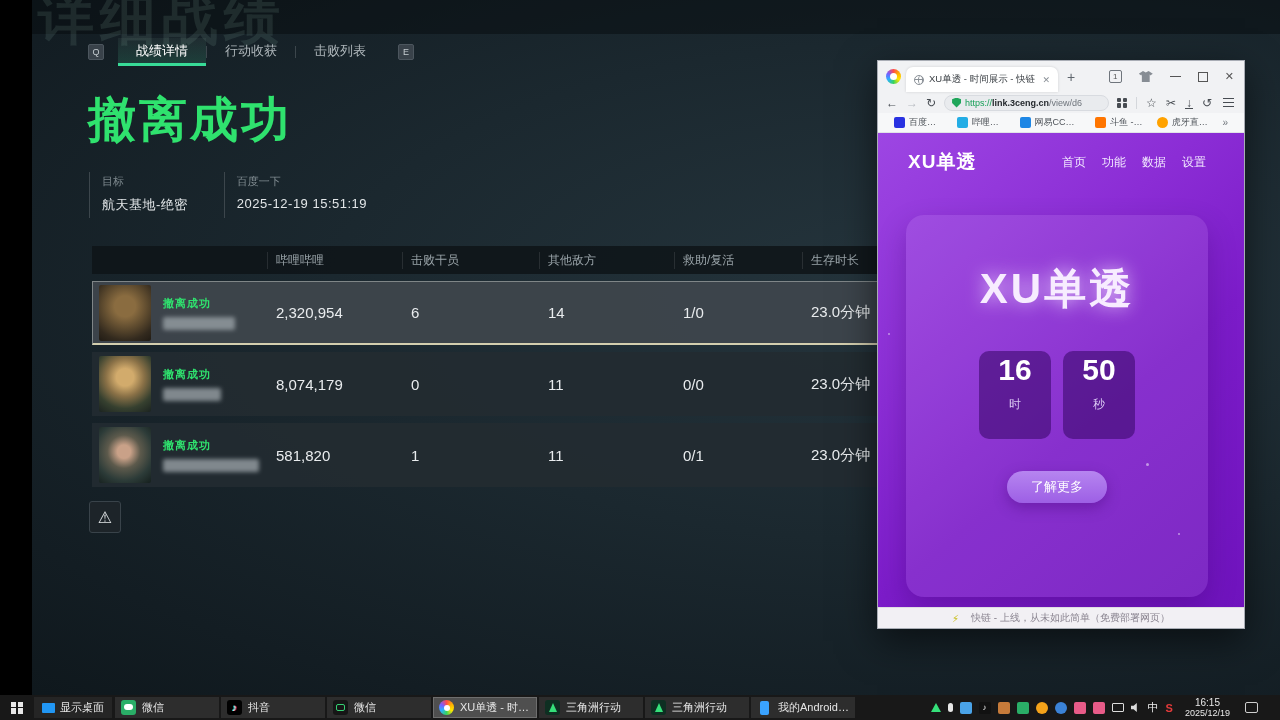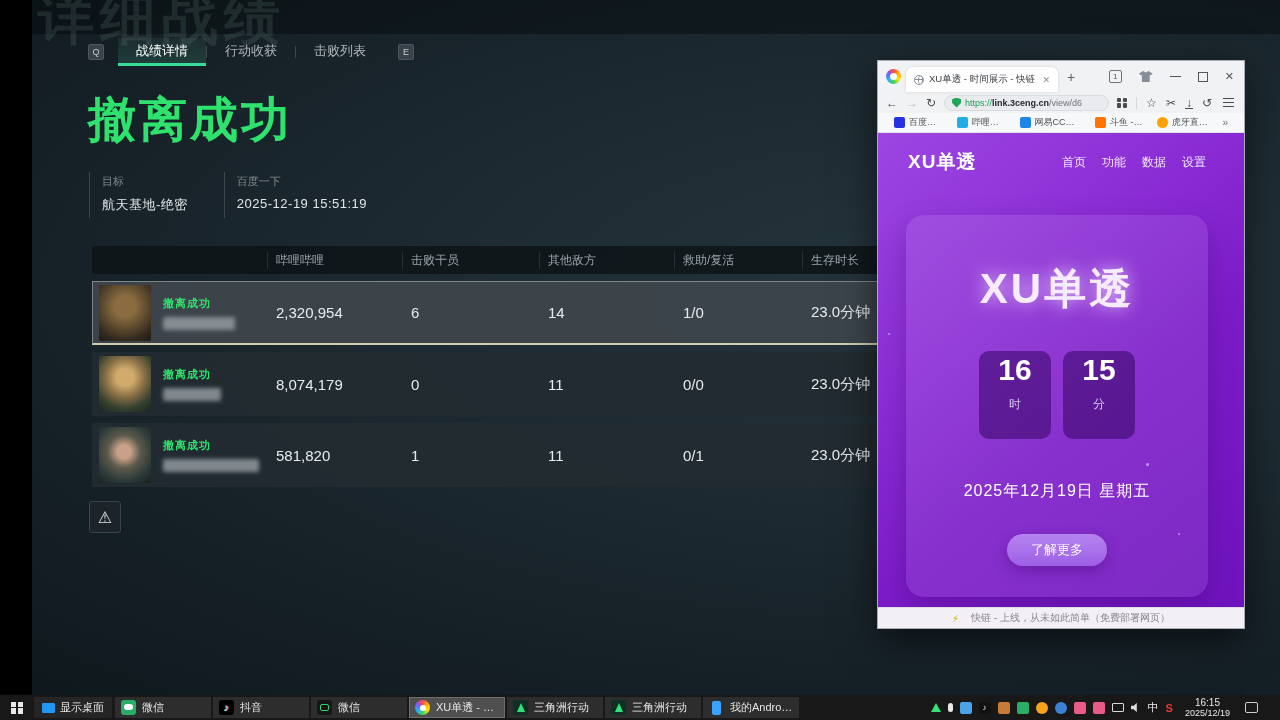--- a/index.html
+++ b/index.html
@@ -138,21 +138,21 @@
 
   
   .taskbar { position:absolute; left:0; right:0; bottom:0; height:25px; background:#181818;
     display:flex; align-items:stretch; }
   .start { width:34px; display:flex; align-items:center; justify-content:center; }
   .win-ic { width:12px; height:12px; display:grid; grid-template-columns:1fr 1fr; gap:1.5px; }
   .win-ic i { background:#e8e8e8; }
   .sdesk { display:flex; align-items:center; gap:5px; padding:0 8px; background:#252525; margin:2px 2px 2px 0; }
   .sdesk-ic { width:13px; height:10px; background:#2196f3; border-radius:1px; }
   .sdesk span { font-size:11px; color:#e6e6e6; white-space:nowrap; }
-  .tbtn { width:96px; display:flex; align-items:center; gap:6px; padding:0 6px; background:#2d2d2d;
+  .tbtn { width:104px; display:flex; align-items:center; gap:6px; padding:0 6px; background:#2d2d2d;
     margin:2px 1px; }
   .tbtn.active { background:#4f4f4f; box-shadow:inset 0 0 0 1px #6e6e6e; }
   .tbtn .lbl { font-size:11px; color:#e6e6e6; white-space:nowrap; overflow:hidden; text-overflow:ellipsis; }
   .ic-wechat { width:15px; height:15px; background:#2aae67; border-radius:3px; position:relative; flex:none; }
   .ic-wechat::after { content:''; position:absolute; left:3px; top:4px; width:9px; height:6px;
     background:#fff; border-radius:3px; }
   .ic-douyin { width:15px; height:15px; background:#010101; border-radius:3px; color:#fff; font-size:10px;
     display:flex; align-items:center; justify-content:center; flex:none;
     text-shadow:-1px 0 #25f4ee, 1px 0 #fe2c55; }
   .ic-wxfile { width:15px; height:15px; background:#161616; border-radius:3px; display:flex;
@@ -365,25 +365,24 @@
       <div class="pdot" style="left:10px; top:200px; width:2px; height:2px;"></div>
 
       <div class="card">
         <div class="hero">XU单透</div>
         <div class="timerow">
           <div class="tbox">
             <div class="tval">16</div>
             <div class="tunit">时</div>
           </div>
           <div class="tbox">
-            <div class="tval">15</div>
-            <div class="tunit">分</div>
+            <div class="tval">50</div>
+            <div class="tunit">秒</div>
           </div>
         </div>
-        <div class="pdate">2025年12月19日 星期五</div>
         <div class="cta">了解更多</div>
       </div>
     </div>
 
     <div class="pfoot">
       <span class="bolt">⚡</span>
       <span class="pfoot-text">快链 - 上线，从未如此简单（免费部署网页）</span>
     </div>
   </div>
 

